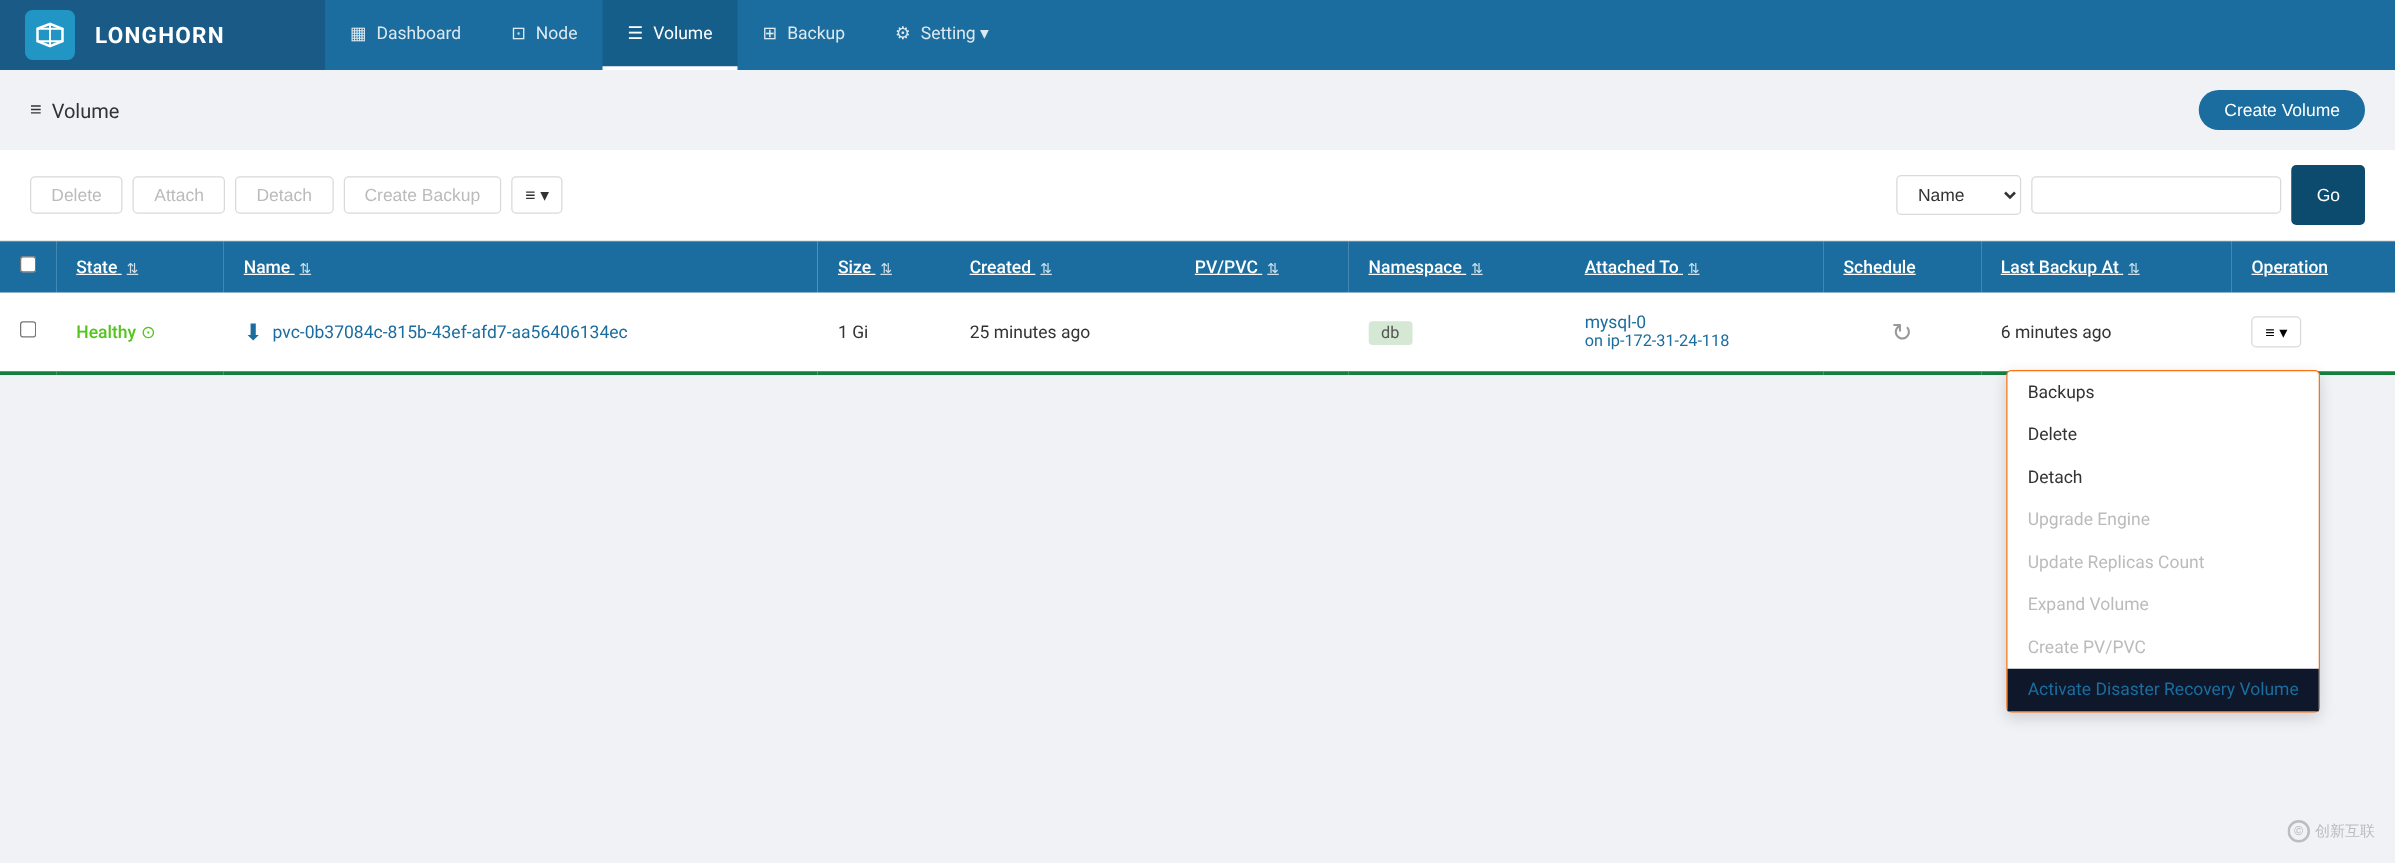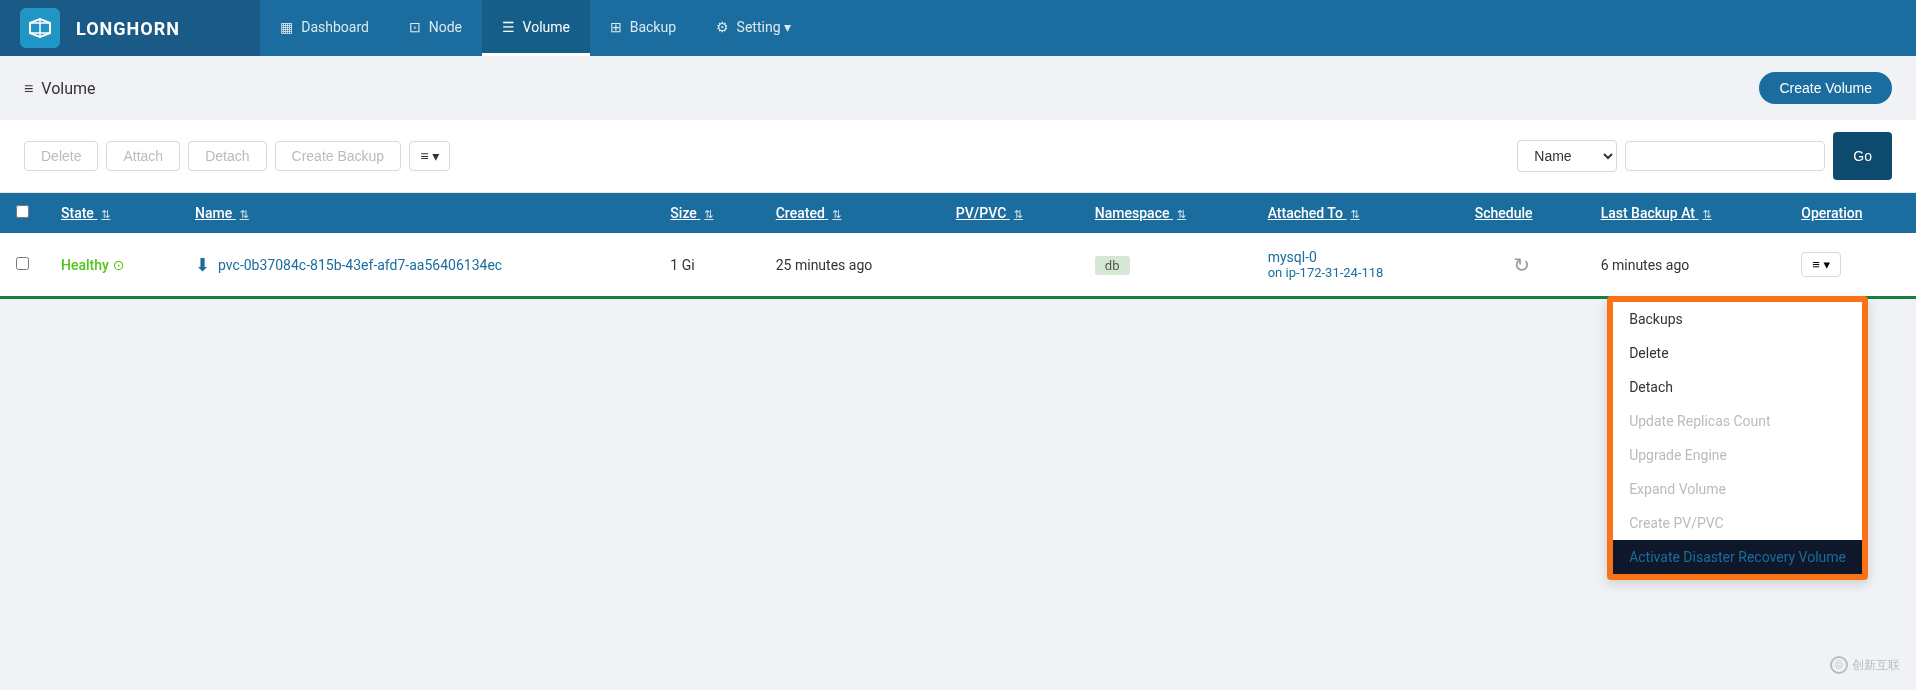--- a/index.html
+++ b/index.html
@@ -220,24 +220,24 @@
       cursor: pointer;
       font-size: 13px;
       display: flex;
       align-items: center;
       gap: 4px;
     }
 
     
     .dropdown-menu {
       position: fixed;
-      right: 48px;
+      right: 60px;
       top: 296px;
       background: white;
-      border: 6px solid #f97316;
+      border: 1px solid #f97316;
       border-radius: 4px;
       box-shadow: 0 4px 12px rgba(0,0,0,0.15);
       min-width: 220px;
       z-index: 100;
     }
     .dropdown-item {
       padding: 9px 16px;
       cursor: pointer;
       font-size: 14px;
       color: #333;
@@ -426,22 +426,22 @@
         </tr>
       </tbody>
     </table>
   </div>
 </div>
 
 <div class="dropdown-menu">
   <span class="dropdown-item">Backups</span>
   <span class="dropdown-item">Delete</span>
   <span class="dropdown-item">Detach</span>
+  <span class="dropdown-item disabled-item">Upgrade Engine</span>
   <span class="dropdown-item disabled-item">Update Replicas Count</span>
-  <span class="dropdown-item disabled-item">Upgrade Engine</span>
   <span class="dropdown-item disabled-item">Expand Volume</span>
   <span class="dropdown-item disabled-item">Create PV/PVC</span>
   <span class="dropdown-item highlight">Activate Disaster Recovery Volume</span>
 </div>
 
 <div class="watermark">
   <div class="watermark-icon">©</div>
   <span>创新互联</span>
 </div>
 

